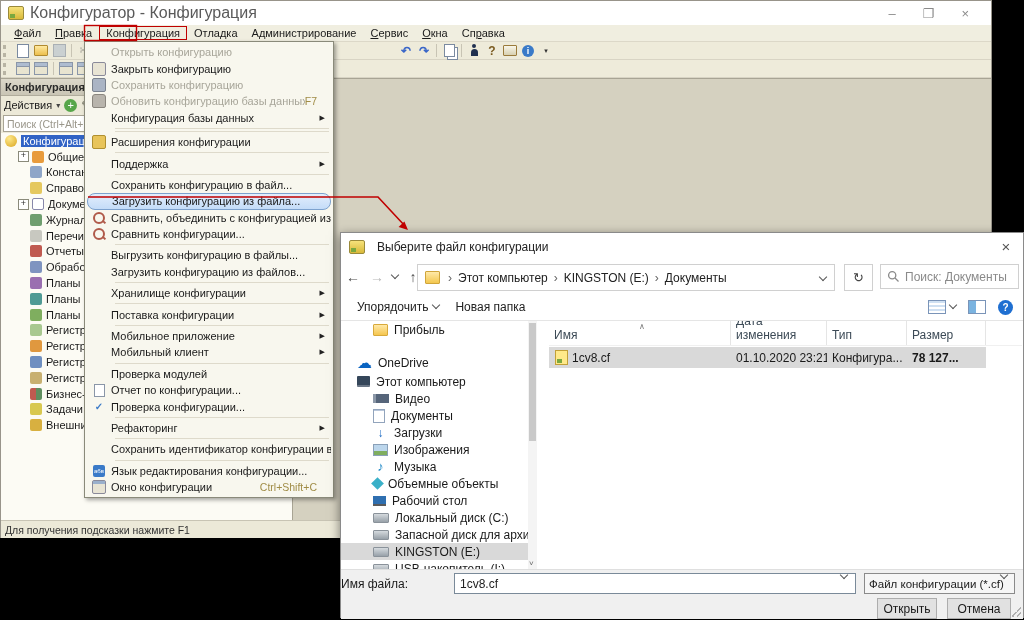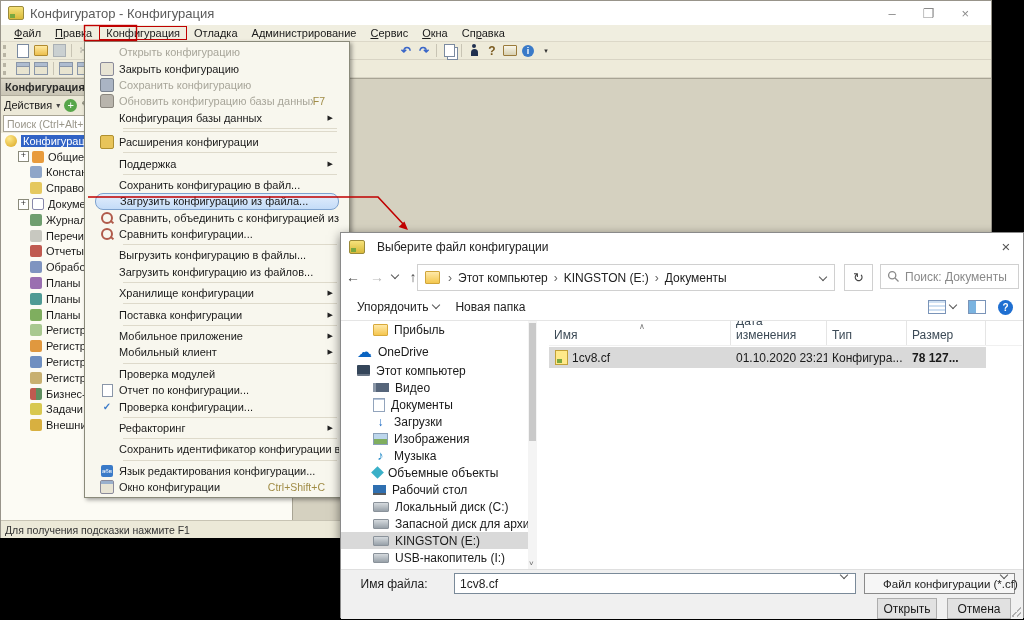--- a/index.html
+++ b/index.html
@@ -5,21 +5,21 @@
   html,body{margin:0;padding:0}
   body{width:1024px;height:620px;background:#000;font-family:"Liberation Sans",sans-serif;position:relative;overflow:hidden}
   .abs{position:absolute}
   u{text-decoration:underline}
 
   
   #main-window{left:0;top:0;width:992px;height:538px;background:#ece9d8;border:1px solid #98948a;box-sizing:border-box;z-index:1}
   .mw-titlebar{position:absolute;left:0;top:0;width:100%;height:24px;background:#fff;display:flex;align-items:center}
   .app-icon{width:14px;height:12px;margin:0 6px 0 7px;background:linear-gradient(#f6e27a,#d9b93a);border:1px solid #9a8a3a;border-radius:2px;position:relative}
   .app-icon::after{content:"";position:absolute;left:1px;bottom:1px;width:5px;height:4px;background:#7ba83f}
-  .mw-title{font-size:13px;color:#5a5a5a}
+  .mw-title{font-size:16px;color:#5a5a5a}
   .mw-controls{position:absolute;right:22px;top:0;height:24px;display:flex;gap:27px;align-items:center;color:#8a8a8a;font-size:13px}
   .mw-controls span{cursor:default}
   .mw-menubar{position:absolute;left:0;top:24px;width:100%;height:17px;background:#f0eee0;border-bottom:1px solid #dcd8c8;display:flex;align-items:center;padding-left:6px;box-sizing:border-box}
   .mb-item{font-size:11px;color:#1a1a1a;padding:1px 7px;white-space:nowrap}
   .mb-item.boxed{border:1px solid #c00000;padding:0 6px}
   .mw-toolbar{position:absolute;left:0;width:100%;background:#eeebda;border-bottom:1px solid #d8d4c4;display:flex;align-items:center}
   #toolbar1{top:41px;height:17px}
   #toolbar2{top:59px;height:17px}
   .tb-handle{width:5px;height:12px;border-left:3px dotted #b8b4a4;margin:0 3px 0 2px}
   .tb-sep{width:1px;height:13px;background:#c8c4b4;margin:0 3px}
@@ -58,21 +58,21 @@
   .tico-config-root{background:radial-gradient(circle at 35% 30%,#ffe98a,#d9a520);border-radius:50%}
   .tico-common{background:#e89b3c}.tico-constants{background:#8fa6c8}.tico-catalogs{background:#e5c85e}
   .tico-documents{background:#fff;border:1px solid #88a;box-sizing:border-box}.tico-journals{background:#6f9e6f}
   .tico-enums{background:#c8c8c0}.tico-reports{background:#c05a50}.tico-dataprocessors{background:#7f94c0}
   .tico-chart-types{background:#9a6fb0}.tico-accounts{background:#4f9a94}.tico-calc-types{background:#7fae5f}
   .tico-inforeg{background:#a8c890}.tico-accumreg{background:#e0983f}.tico-accountreg{background:#6f8fc0}
   .tico-calcreg{background:#c8b070}.tico-bp{background:linear-gradient(90deg,#c05a50 50%,#5f8e5f 50%)}
   .tico-tasks{background:#d8c84f}.tico-extsrc{background:#d8b040}
 
   
-  #config-menu{left:84px;top:41px;width:248px;background:#f8f7ee;border:1px solid #8a8a7a;box-shadow:2px 2px 4px rgba(0,0,0,.35);z-index:10;padding:2px 8px}
+  #config-menu{left:84px;top:41px;width:248px;background:#f8f7ee;border:1px solid #8a8a7a;box-shadow:2px 2px 4px rgba(0,0,0,.35);z-index:10;padding:2px 0}
   .cm-item{height:16.4px;display:flex;align-items:center;font-size:11px;color:#1a1a1a;position:relative;margin:0 2px}
   .cm-gutter{width:24px;flex:none;display:flex;align-items:center;justify-content:center}
   .cm-label{flex:1;white-space:nowrap;overflow:hidden}
   .cm-shortcut{color:#a08c46;font-size:10.5px;margin-right:14px}
   .cm-arrow{position:absolute;right:6px;font-size:7px;color:#222}
   .cm-item.disabled .cm-label{color:#a8a69a}
   .cm-item.selected{background:linear-gradient(#e3eefc,#c4dcf8);border:1px solid #7da2ce;border-radius:8px;height:14.4px}
   .cm-sep{height:1px;background:#dedacb;margin:2px 4px 2px 30px}
   .gi{width:12px;height:12px;border-radius:2px;display:inline-block}
   .gi-close-config{background:#e8e4d4;border:1px solid #8a8a9a}
@@ -112,21 +112,21 @@
   .dtb-btn{margin-left:16px;color:#222;display:flex;align-items:center;gap:5px}
   .dtb-right{position:absolute;right:10px;display:flex;align-items:center;gap:12px}
   .i-views{width:16px;height:12px;border:1px solid #7a94b8;background:repeating-linear-gradient(#cfe0f2 0 2px,#fff 2px 4px)}
   .i-preview{width:16px;height:12px;border:1px solid #7a94b8;background:linear-gradient(90deg,#7ab3e0 45%,#fff 45%)}
   .i-help{width:15px;height:15px;border-radius:50%;background:#1f6fd1;color:#fff;font-size:10px;font-weight:bold;display:flex;align-items:center;justify-content:center}
   .dlg-sep{position:absolute;left:0;top:87px;width:100%;height:1px;background:#e5e5e5}
   .dlg-nav{position:absolute;left:0;top:88px;width:196px;height:248px;overflow:hidden}
   .nav-item{height:17px;display:flex;align-items:center;padding-left:16px;white-space:nowrap;font-size:12px;color:#1a1a1a}
   .nav-item.ind{padding-left:32px}
   .nav-item.selected{background:#d9d9d9}
-  .nav-item.g1{margin-bottom:5px}
+  .nav-item.g1{margin-bottom:16px}
   .nav-item.g2{margin-bottom:2px}
   .nico{width:15px;height:14px;margin-right:6px;display:inline-flex;align-items:center;justify-content:center;flex:none;font-size:12px}
   .ni-folder{height:10px;background:linear-gradient(#ffe9a8,#f5c64f);border:1px solid #d8a93a;border-radius:1px;width:13px}
   .ni-onedrive{color:#0a64c2;font-size:15px}
   .ni-computer{width:13px;height:9px;background:#35465a;border-radius:1px;border-bottom:2px solid #6a7686}
   .ni-videos{width:13px;height:9px;background:#56657a;border-left:3px solid #8c98a8}
   .ni-docs{width:10px;height:12px;background:#fff;border:1px solid #92a4bc;box-shadow:inset 0 3px 0 -2px #b8c6da}
   .ni-downloads{color:#1565c0;font-weight:bold;font-size:12px}
   .ni-pictures{width:13px;height:10px;background:linear-gradient(180deg,#bcd6ec 55%,#7fae5f 55%);border:1px solid #8aa0b8}
   .ni-music{color:#1e88c7;font-size:13px}
@@ -140,26 +140,26 @@
   .dlg-list{position:absolute;left:200px;top:88px;right:1px;height:248px;overflow:hidden}
   .lh-row{position:absolute;left:8px;top:0;right:0;height:24px;border-bottom:1px solid #f0f0f0;color:#445;display:flex}
   .lh-cell{display:flex;align-items:flex-end;padding-bottom:3px;border-right:1px solid #e5e5e5;box-sizing:border-box;padding-left:5px;color:#3c4a56}
   .sort-caret{position:absolute;left:98px;top:1px;font-size:8px;color:#777}
   .lr-row{position:absolute;left:8px;top:26px;width:437px;height:21px;background:#d9d9d9;display:flex;align-items:center}
   .lr-cell{padding-left:5px;box-sizing:border-box;white-space:nowrap;overflow:hidden;color:#1a1a1a}
   .fico{width:11px;height:13px;background:#ffe98a;border:1px solid #c2a038;margin:0 4px 0 6px;position:relative;flex:none}
   .fico::after{content:"";position:absolute;left:1px;bottom:1px;width:5px;height:4px;background:#7ba83f}
 
   .dlg-footer{position:absolute;left:0;top:336px;width:100%;height:49px;background:#f0f0f0;border-top:1px solid #dfdfdf}
-  .fn-label{position:absolute;left:0;top:7px;width:106px;text-align:center;color:#1a1a1a}
+  .fn-label{position:absolute;left:0;top:7px;width:106px;text-align:left;color:#1a1a1a}
   .fn-input{position:absolute;left:113px;top:3px;width:402px;height:21px;background:#fff;border:1px solid #7a8a99;display:flex;align-items:center;box-sizing:border-box}
   .fn-input .val{margin-left:5px}
   .fn-input .chev{position:absolute;right:8px}
   .fn-filter{position:absolute;left:523px;top:3px;width:151px;height:21px;background:#f6f6f6;border:1px solid #8a8a8a;display:flex;align-items:center;box-sizing:border-box;font-size:11.5px}
-  .fn-filter .val{margin-left:18px;white-space:nowrap}
+  .fn-filter .val{margin-left:4px;white-space:nowrap}
   .fn-filter .chev{position:absolute;right:7px}
   .dlg-btn{position:absolute;top:28px;height:21px;background:#e1e1e1;border:1px solid #adadad;display:flex;align-items:center;justify-content:center;font-size:12px;color:#1a1a1a;box-sizing:border-box}
   #btn-open{left:536px;width:60px}
   #btn-cancel{left:606px;width:64px}
   .grip{position:absolute;right:2px;bottom:2px;width:10px;height:10px;background:
     linear-gradient(135deg,transparent 50%,#b0b0b0 50% 60%,transparent 60% 75%,#b0b0b0 75% 85%,transparent 85%)}
 </style>
 </head>
 <body>
 

